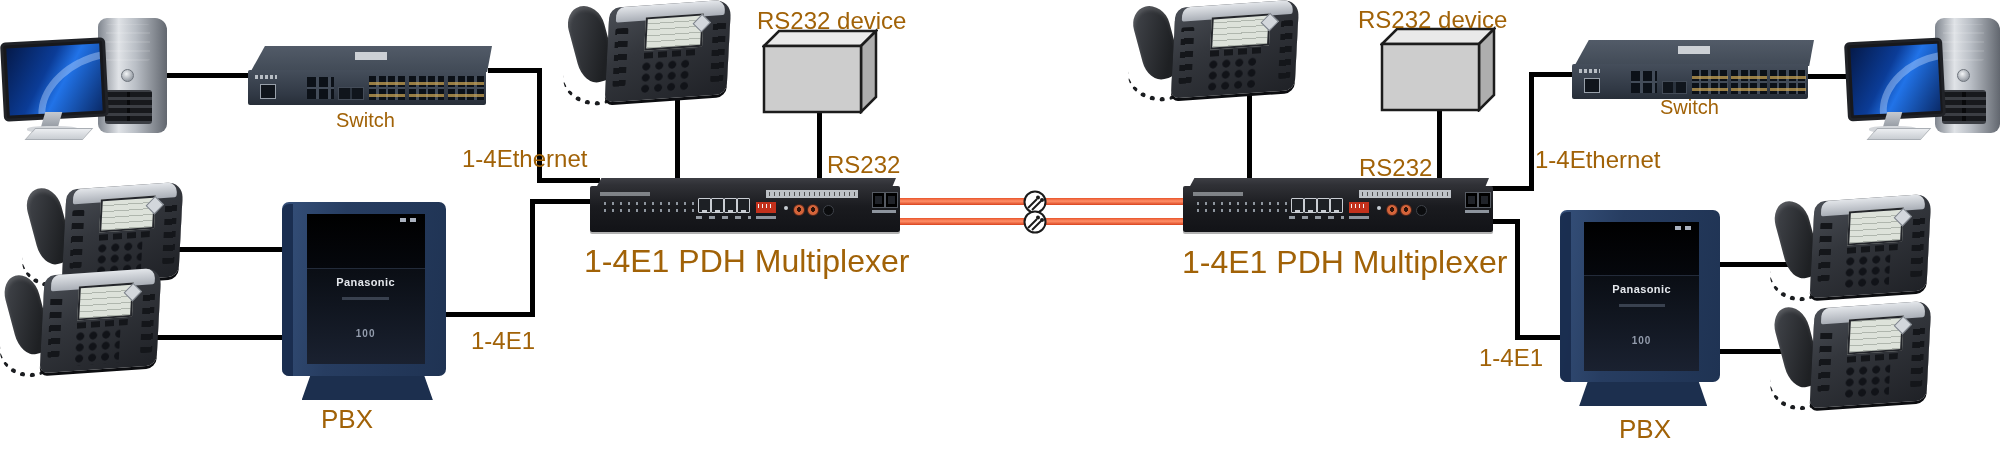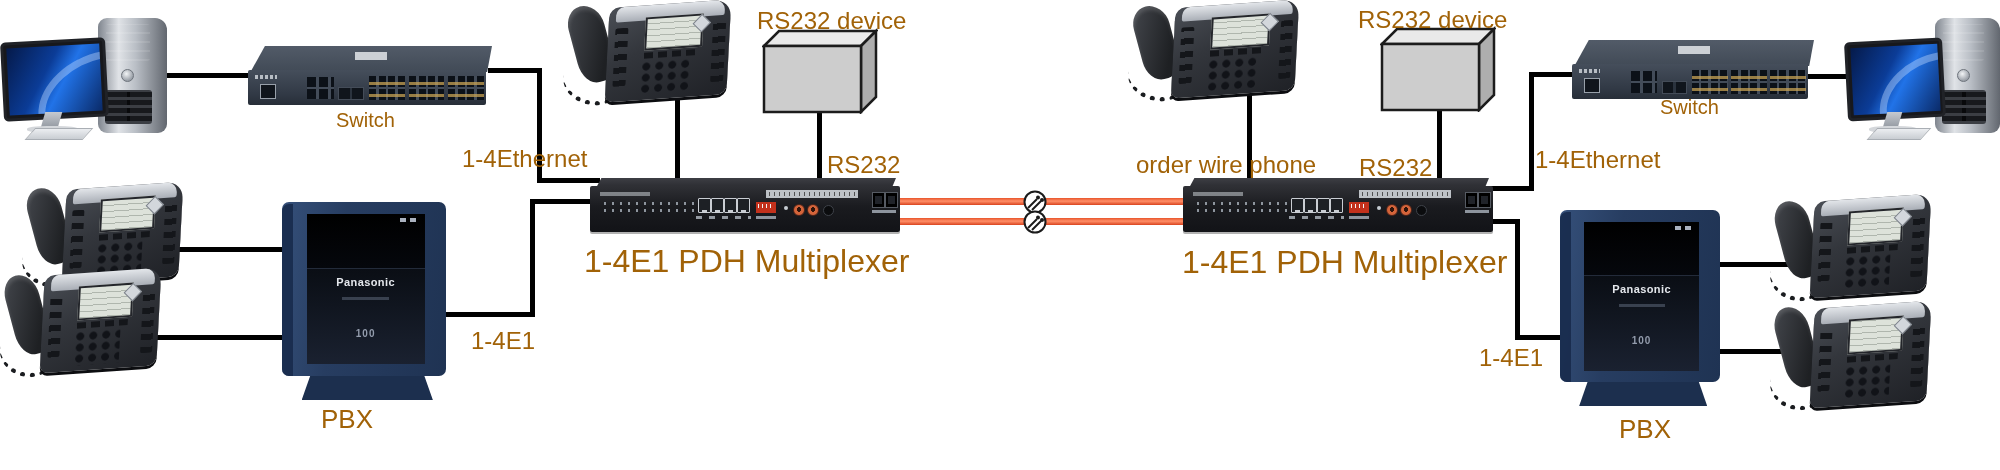--- a/index.html
+++ b/index.html
@@ -415,21 +415,20 @@
   </svg>
 
   <span class="lbl f25" style="left:336px;top:110px">Switch</span>
   <span class="lbl" style="left:462px;top:146px">1-4Ethernet</span>
   <span class="lbl" style="left:757px;top:8px">RS232 device</span>
   <span class="lbl" style="left:827px;top:152px">RS232</span>
   <span class="lbl f32" style="left:584px;top:245px">1-4E1 PDH Multiplexer</span>
   <span class="lbl" style="left:471px;top:328px">1-4E1</span>
   <span class="lbl f26" style="left:321px;top:406px">PBX</span>
 
-  <span class="lbl" style="left:1136px;top:152px">order wire phone</span>
   <span class="lbl" style="left:1359px;top:155px">RS232</span>
   <span class="lbl" style="left:1358px;top:7px">RS232 device</span>
   <span class="lbl" style="left:1535px;top:147px">1-4Ethernet</span>
   <span class="lbl f25" style="left:1660px;top:97px">Switch</span>
   <span class="lbl f32" style="left:1182px;top:246px">1-4E1 PDH Multiplexer</span>
   <span class="lbl" style="left:1479px;top:345px">1-4E1</span>
   <span class="lbl f26" style="left:1619px;top:416px">PBX</span>
 
 </div>
 

